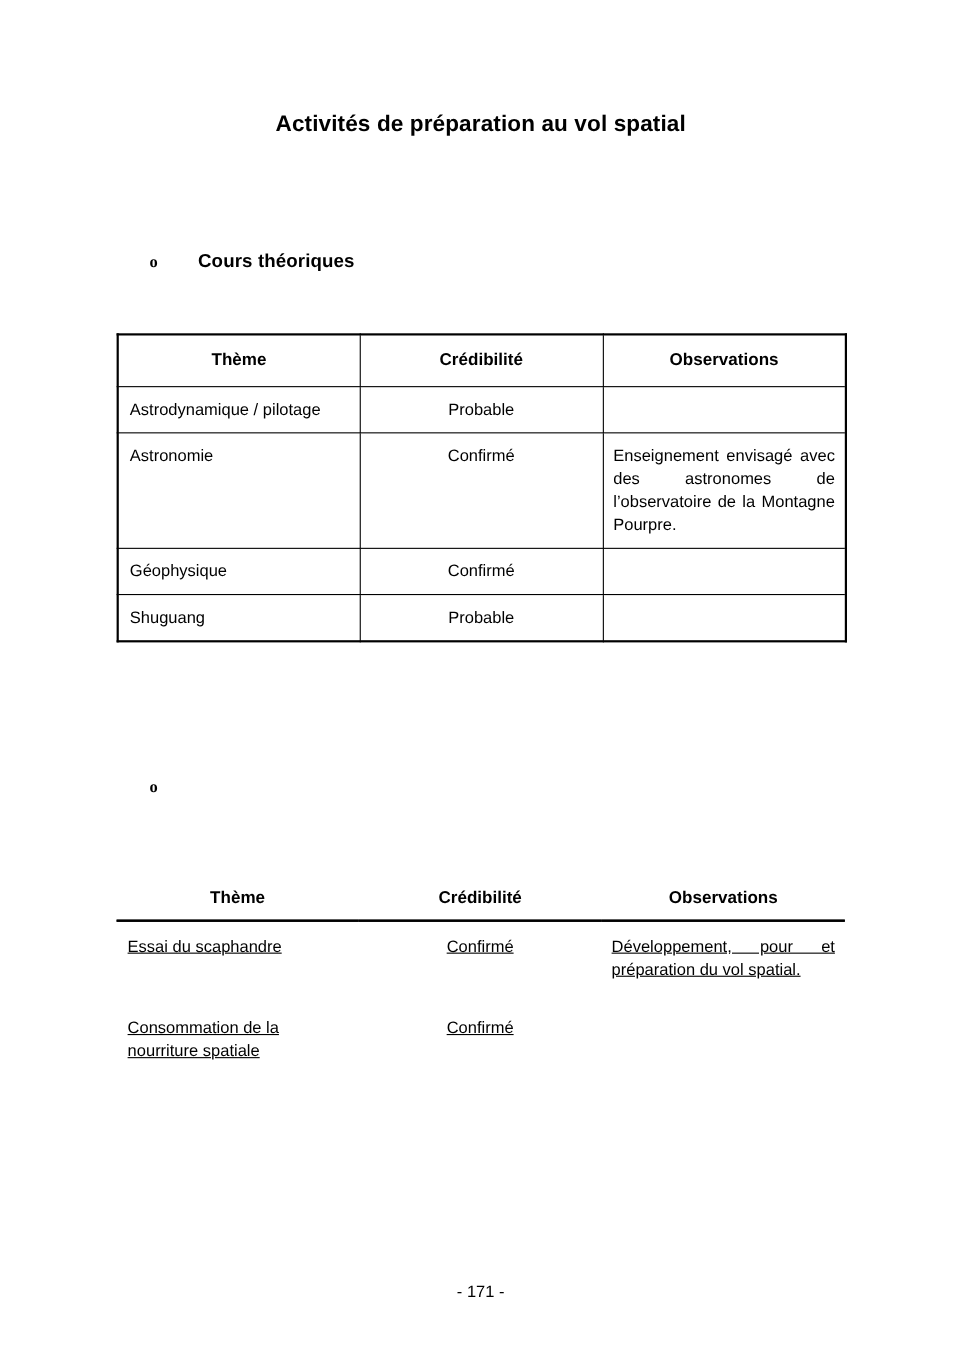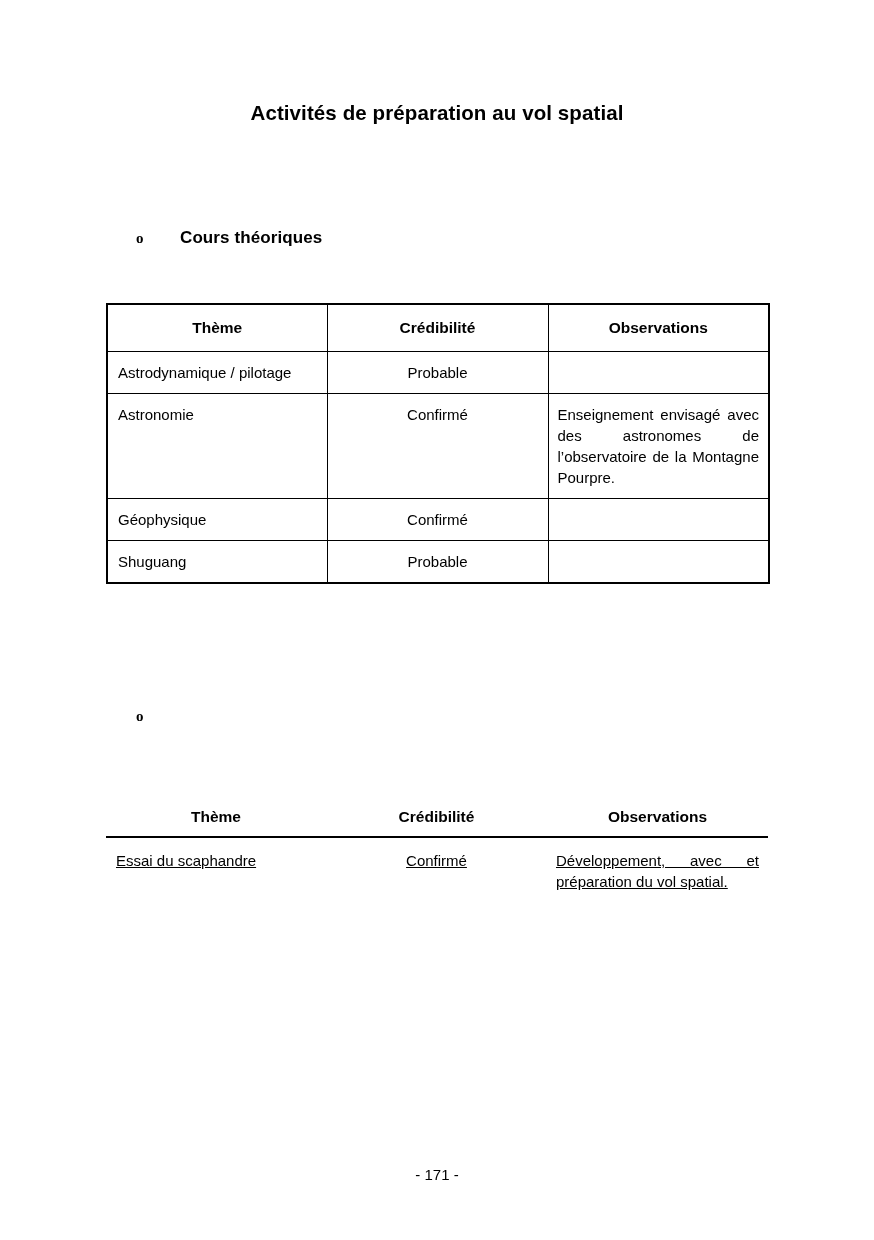--- a/index.html
+++ b/index.html
@@ -216,20 +216,25 @@
       <tr>
         <th>Thème</th>
         <th>Crédibilité</th>
         <th>Observations</th>
       </tr>
     </thead>
     <tbody>
       <tr>
         <td class="col-theme">Essai du scaphandre</td>
         <td class="col-cred">Confirmé</td>
-        <td class="col-obs">Développement, avec et préparation du vol spatial.</td>
+        <td class="col-obs">Développement, pour et préparation du vol spatial.</td>
+      </tr>
+      <tr class="spaced">
+        <td class="col-theme">Consommation de la nourriture spatiale</td>
+        <td class="col-cred">Confirmé</td>
+        <td class="col-obs"></td>
       </tr>
     </tbody>
   </table>
 
   <div class="page-number">- 171 -</div>
 
 </div>
 
 </body></html>

